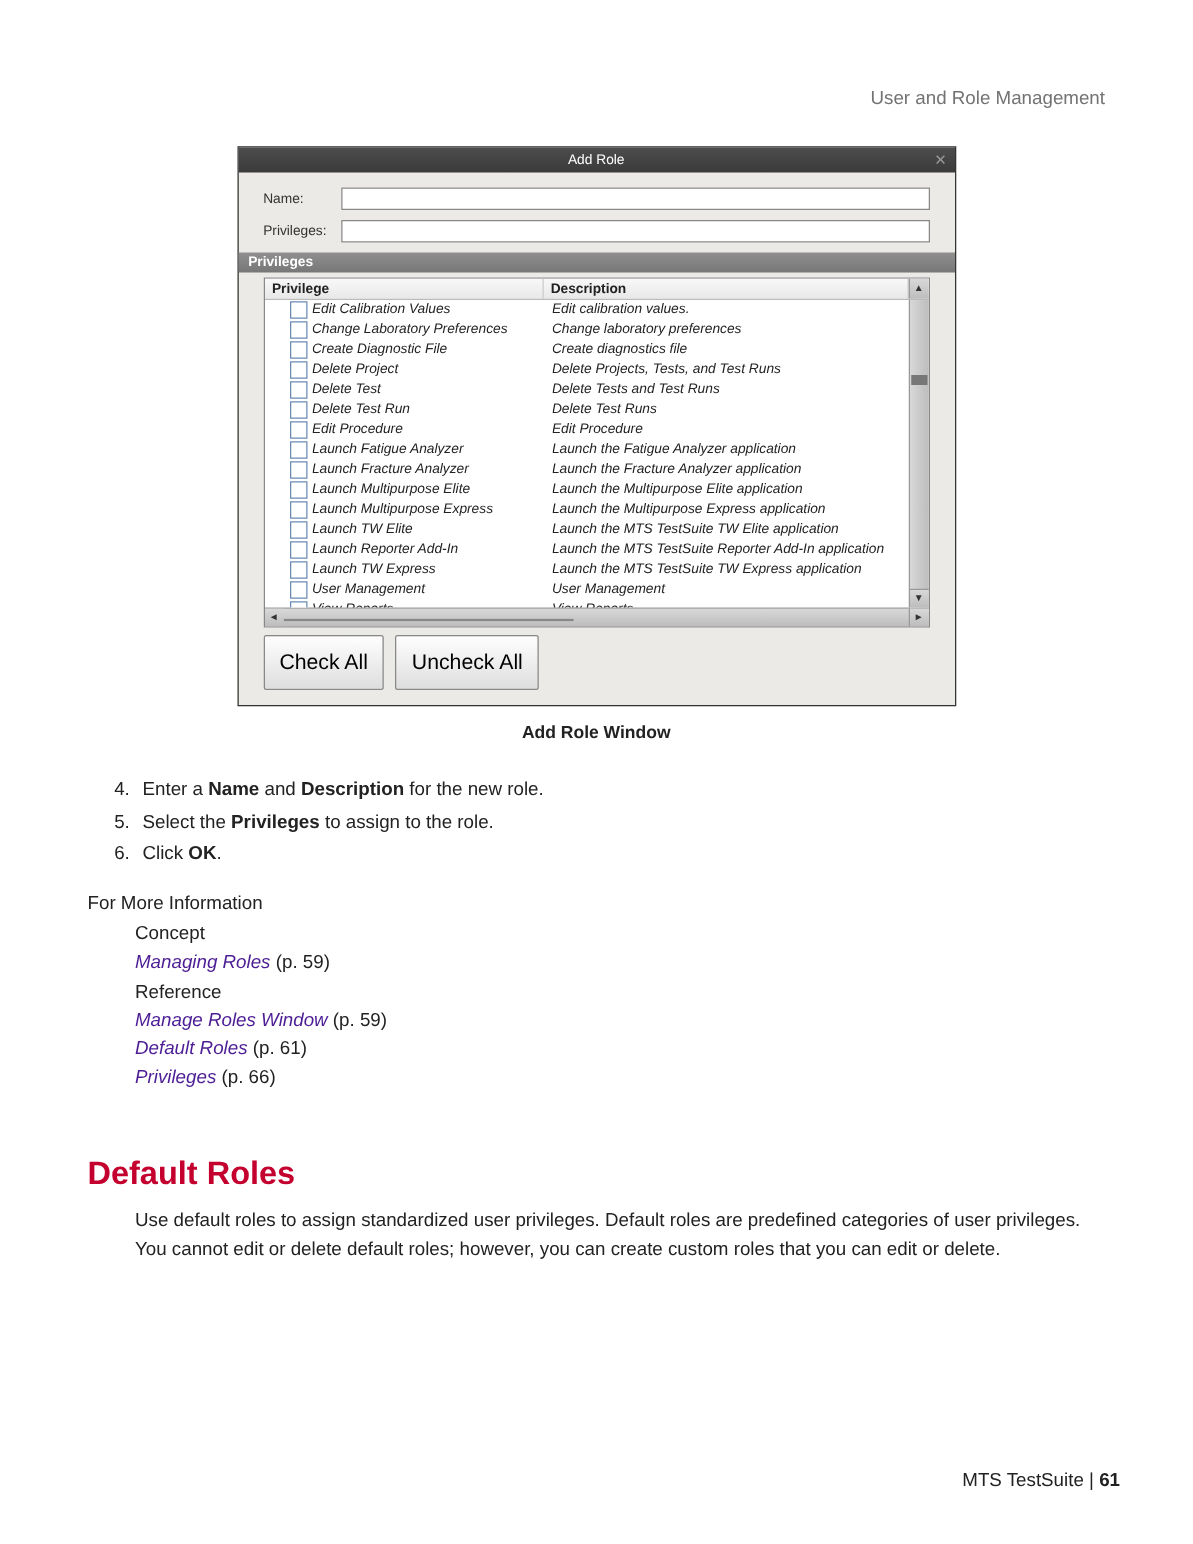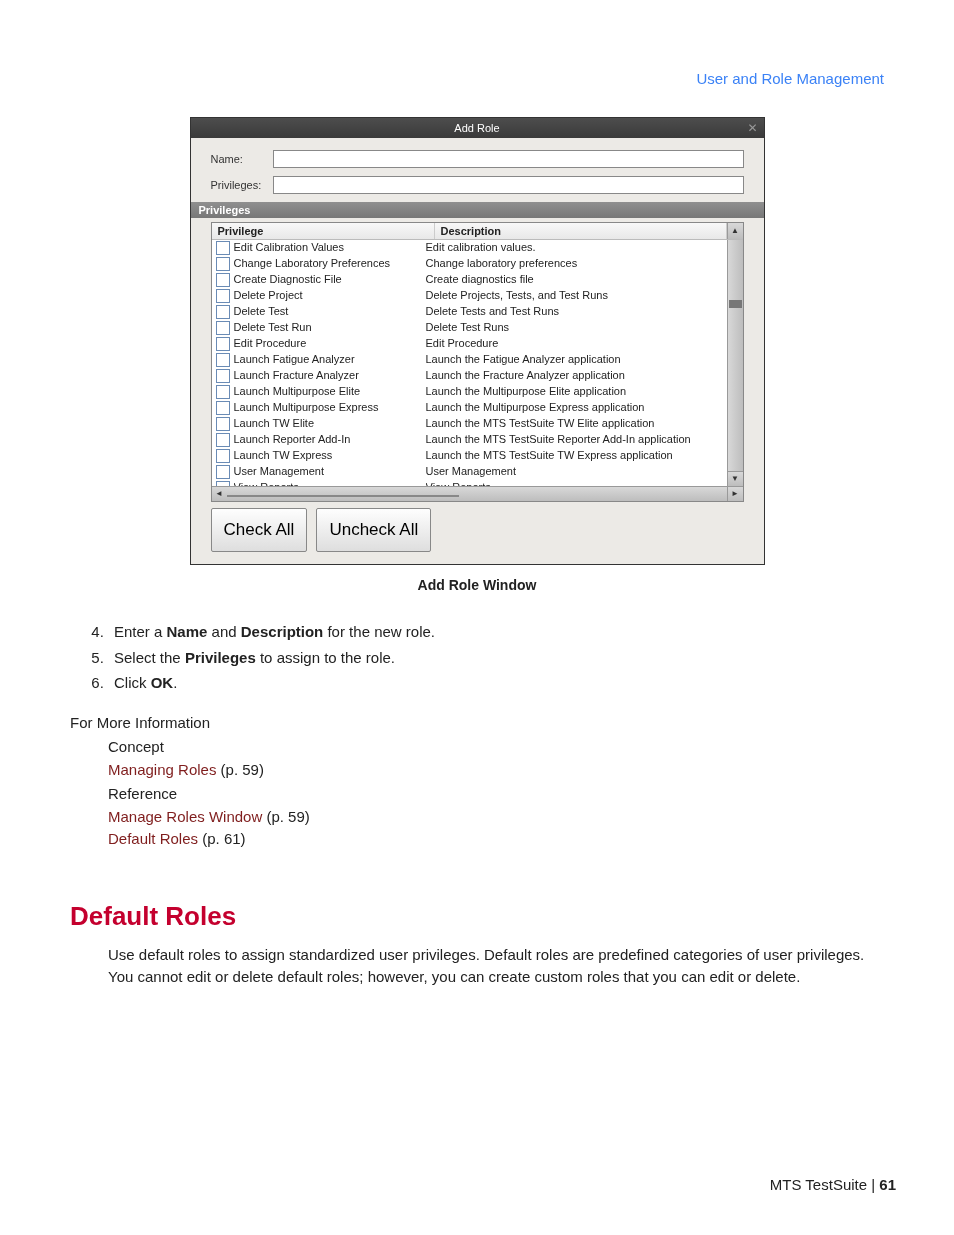--- a/index.html
+++ b/index.html
@@ -9,21 +9,21 @@
     color: #222;
     background: #fff;
     width: 954px;
     min-height: 1235px;
     position: relative;
     box-sizing: border-box;
     padding: 70px 70px 40px 70px;
   }
   .header-right {
     text-align: right;
-    color: #3b82f6;
+    color: #737373;
     font-size: 15px;
     margin-bottom: 30px;
   }
 
   
   .dialog-wrap {
     margin: 0 auto;
     width: 575px;
     border-radius: 24px;
   }
@@ -100,23 +100,24 @@
   .grid-body {
     display: flex;
   }
   .grid-rows {
     flex: 1;
     max-height: 246px;
     overflow: hidden;
   }
   .grow {
     display: flex;
-    padding: 1px 0;
+    padding: 1px 16px;
     font-size: 11px;
     white-space: nowrap;
+    font-style: italic;
   }
   .grow .cb {
     width: 12px; height: 12px;
     border: 1px solid #6a8bb5;
     margin: 0 4px 0 4px;
     flex: 0 0 12px;
     background: #fff;
   }
   .grow .t1 { width: 192px; overflow: hidden; }
   .grow .t2 { flex: 1; overflow: hidden; }
@@ -199,21 +200,21 @@
     line-height: 1.7;
   }
   ol.steps li { padding-left: 6px; }
 
   .fmi {
     font-size: 15px;
     line-height: 1.5;
   }
   .fmi-h { font-weight: normal; margin-top: 2px; }
   .fmi-sub { margin-left: 38px; }
-  .link { color: #7f1d1d; }
+  .link { color: #4c1d95; font-style: italic; }
   .page-ref { color: #222; }
 
   h2.section {
     color: #c4002e;
     font-size: 26px;
     font-weight: bold;
     margin: 50px 0 12px 0;
   }
   .para {
     margin-left: 38px;
@@ -378,20 +379,21 @@
 </ol>
 
 <div class="fmi">
   <div class="fmi-h">For More Information</div>
   <div class="fmi-sub">
     <div class="fmi-h">Concept</div>
     <div><span class="link">Managing Roles</span><span class="page-ref">  (p. 59)</span></div>
     <div class="fmi-h">Reference</div>
     <div><span class="link">Manage Roles Window</span><span class="page-ref">  (p. 59)</span></div>
     <div><span class="link">Default Roles</span><span class="page-ref">  (p. 61)</span></div>
+    <div><span class="link">Privileges</span><span class="page-ref">  (p. 66)</span></div>
   </div>
 </div>
 
 <h2 class="section">Default Roles</h2>
 <div class="para">Use default roles to assign standardized user privileges. Default roles are predefined categories of user privileges. You cannot edit or delete default roles; however, you can create custom roles that you can edit or delete.</div>
 
 <div class="page-footer">
   <span>MTS TestSuite | </span><span class="num">61</span>
 </div>
 

